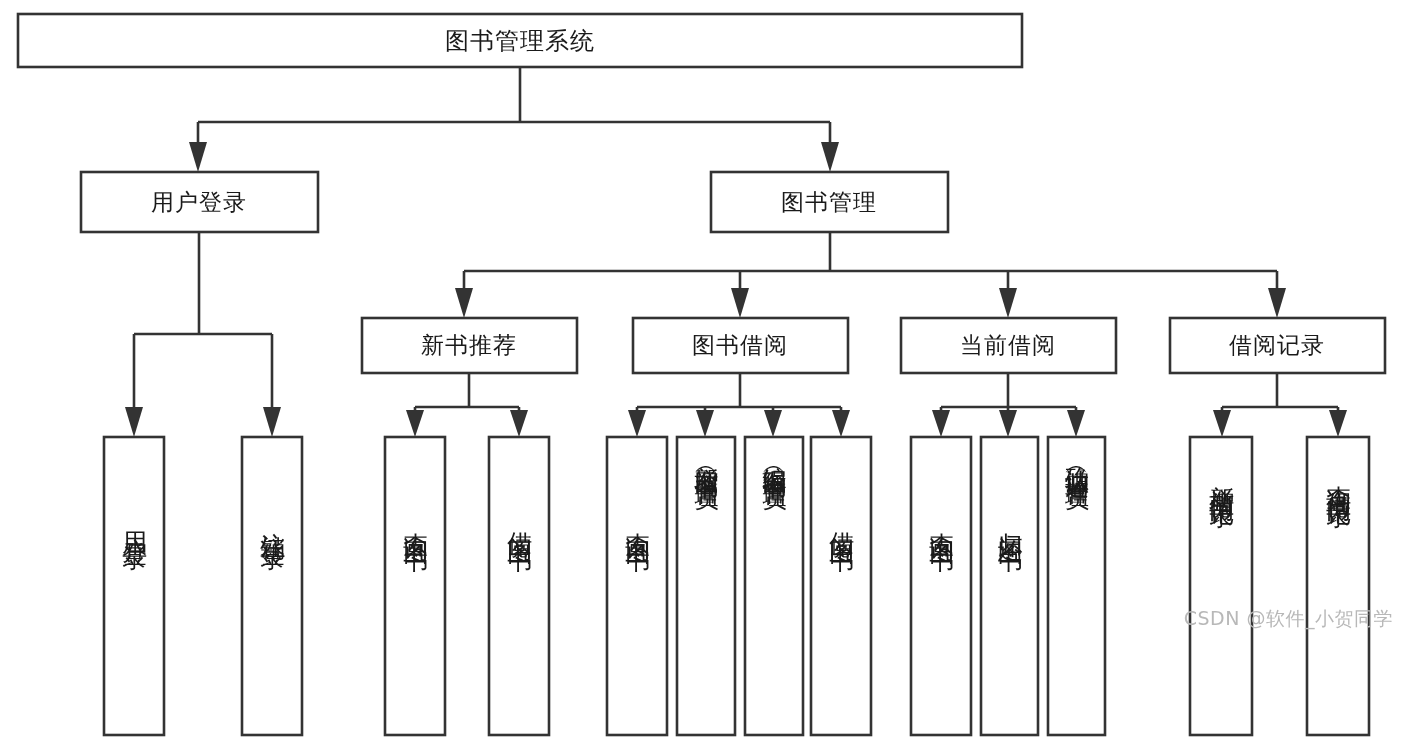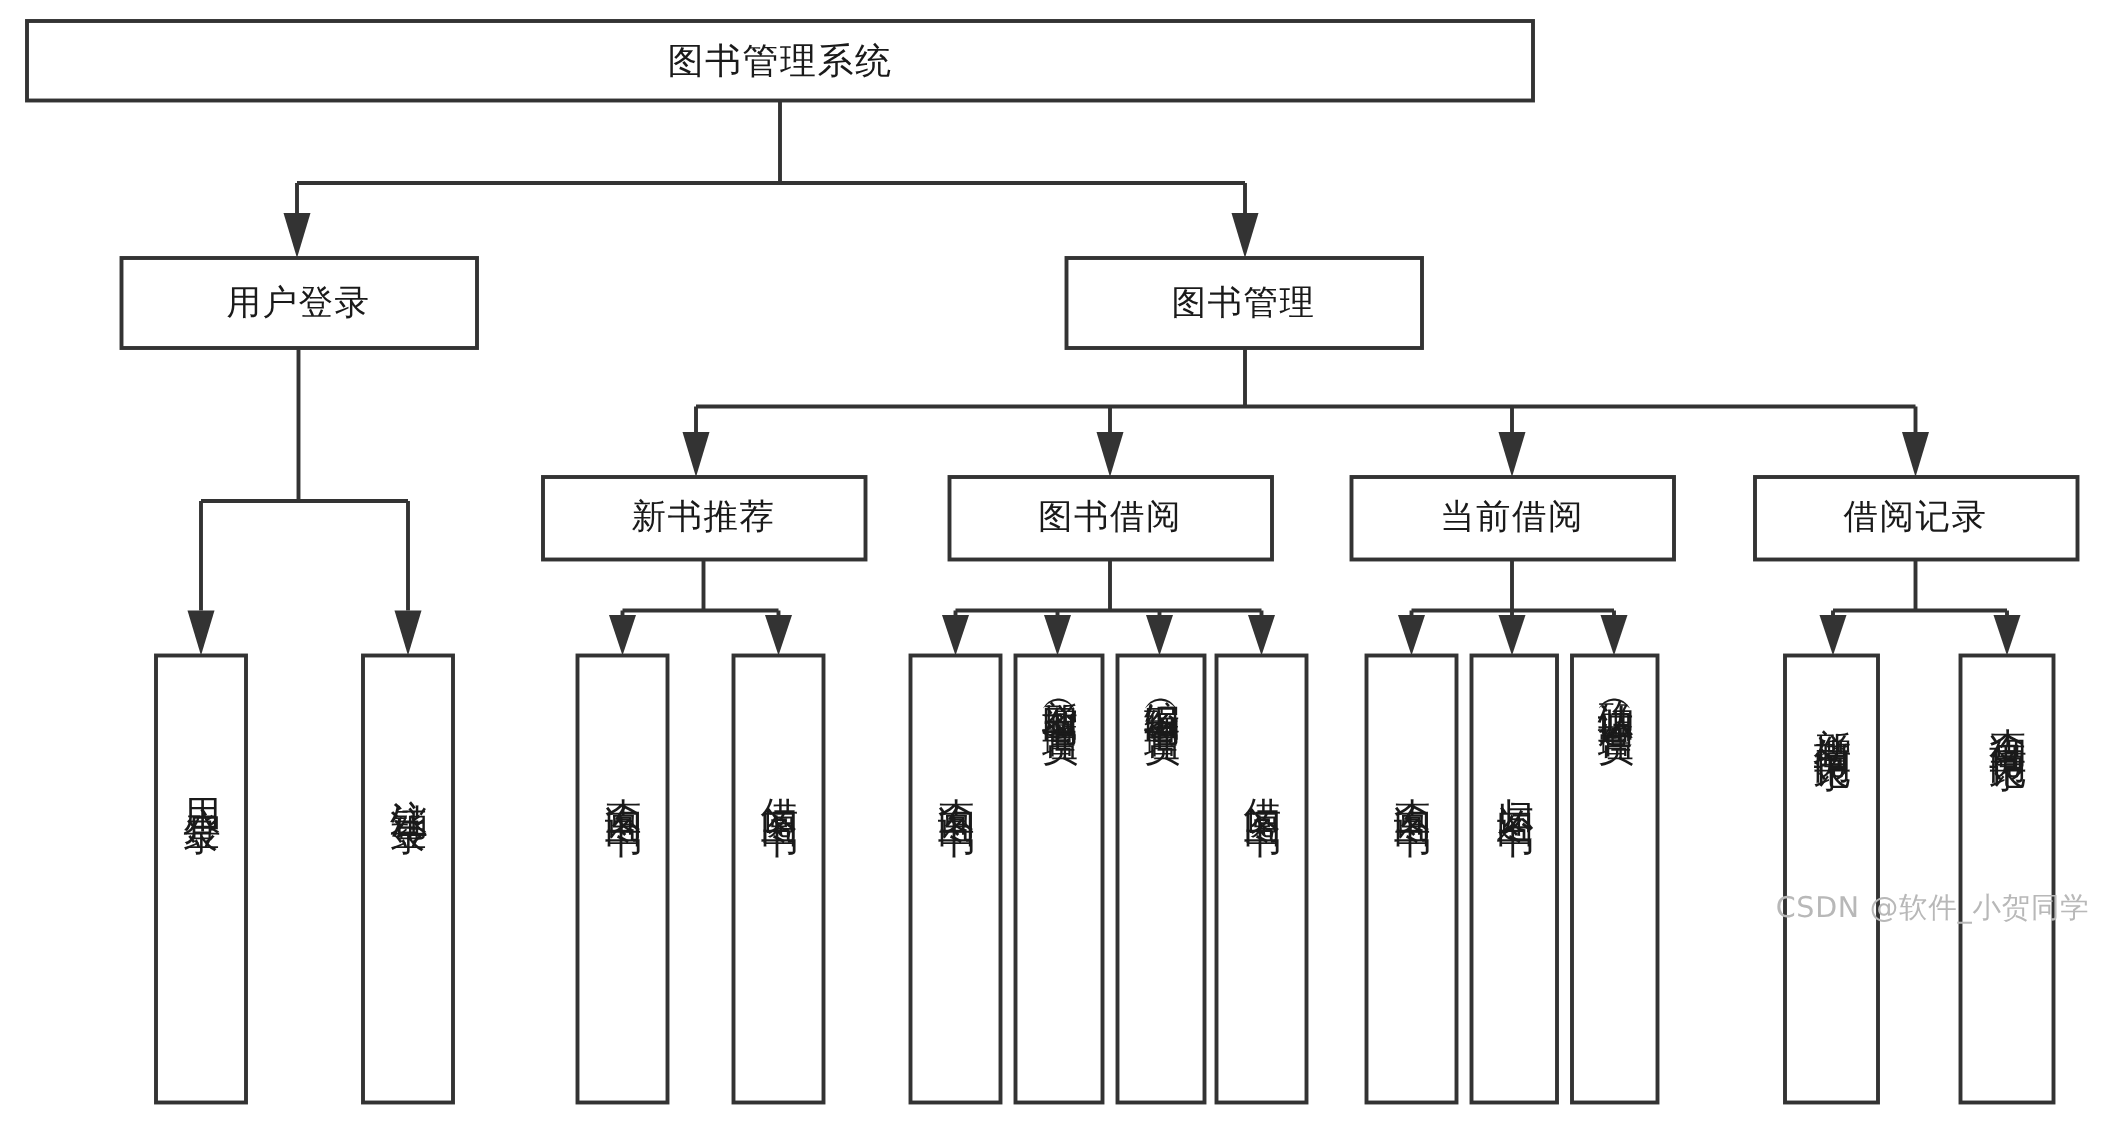--- a/index.html
+++ b/index.html
@@ -69,21 +69,21 @@
     font-size: 25px;
     line-height: 1.05;
     color: #1a1a1a;
     letter-spacing: 5px;
     white-space: nowrap;
     text-align: start;
   }
   .watermark {
     position: absolute;
     right: 12px;
-    bottom: 17px;
+    bottom: 3px;
     font-family: "DejaVu Sans", "Liberation Sans", sans-serif;
     font-size: 19px;
     color: #b8b8b8;
     letter-spacing: 0.5px;
     white-space: nowrap;
   }
 </style>
 </head>
 <body>
 

